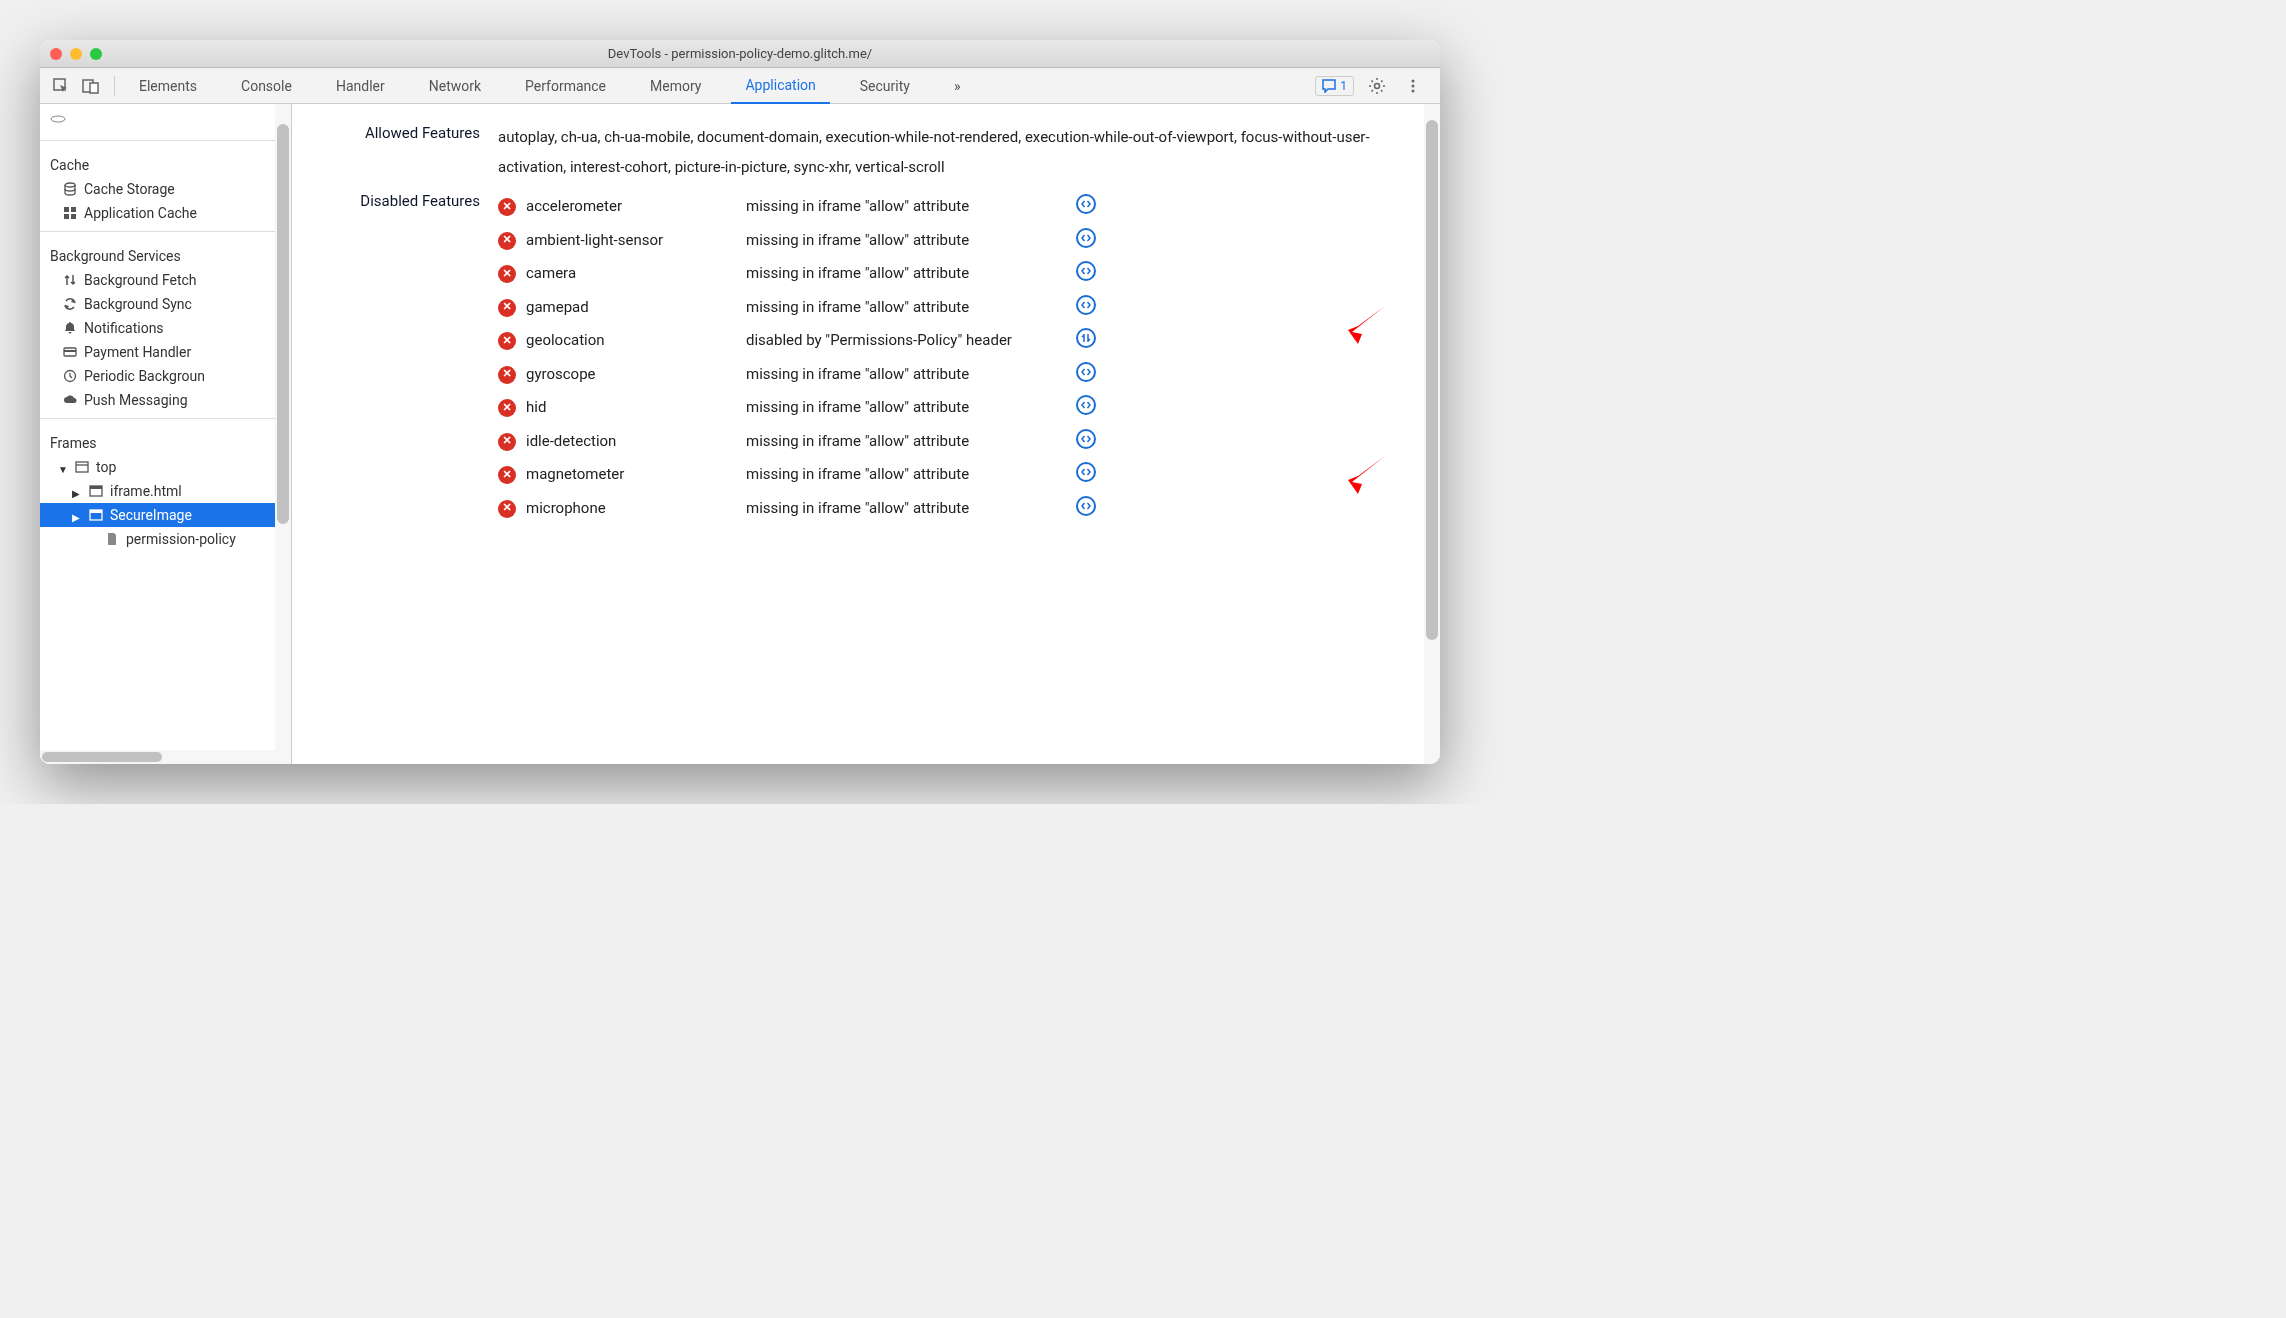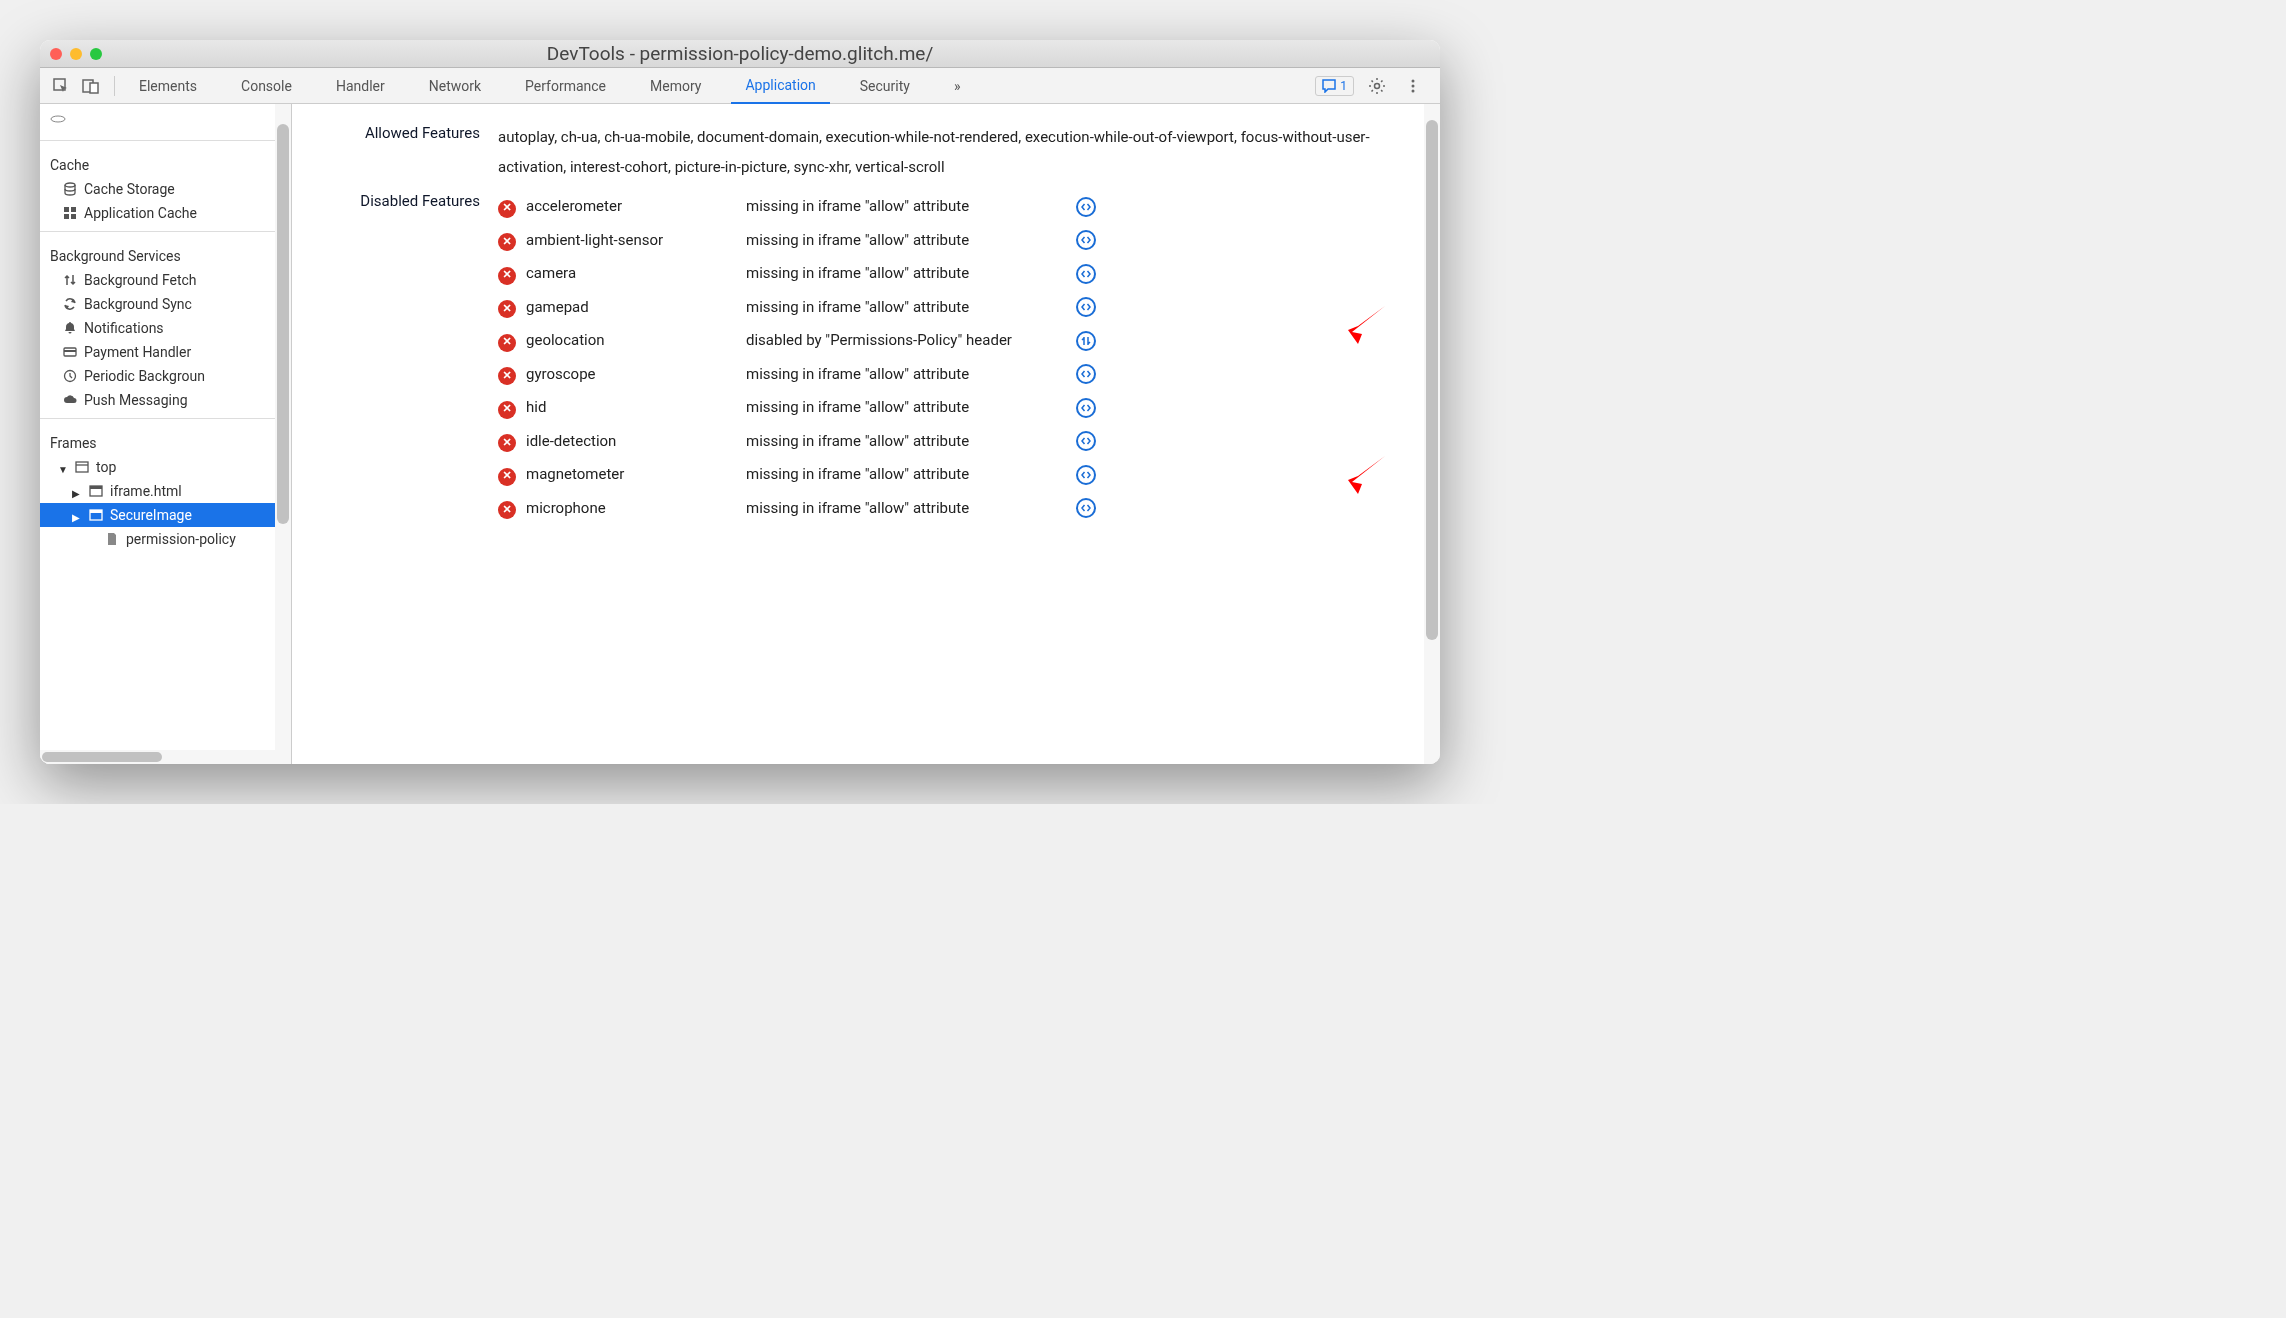--- a/index.html
+++ b/index.html
@@ -29,21 +29,21 @@
   }
   .traffic-lights { display: flex; gap: 8px; }
   .tl { width: 12px; height: 12px; border-radius: 50%; }
   .tl.red { background: #ff5f57; }
   .tl.yellow { background: #febc2e; }
   .tl.green { background: #28c840; }
   .titlebar-title {
     position: absolute;
     left: 50%;
     transform: translateX(-50%);
-    font-size: 19px;
+    font-size: 13px;
     color: #444;
   }
   .toolbar {
     height: 36px;
     background: #f3f3f3;
     border-bottom: 1px solid #ccc;
     display: flex;
     align-items: center;
     padding: 0 8px;
     gap: 4px;
@@ -131,21 +131,21 @@
     background:#c1c1c1; border-radius:6px;
   }
   .section-title { font-weight: 700; font-size:15px; margin-bottom: 22px; }
   .row { display:flex; margin-bottom: 8px; }
   .row-label {
     width: 180px; text-align:right; color:#0f172a; font-size:15px;
     padding-right: 18px; padding-top:2px;
   }
   .row-value { flex:1; font-size:15px; color:#222; line-height:2.0; }
   .feature-table { flex:1; }
-  .feature-row { display:flex; align-items:center; gap:10px; padding:4px 0; line-height:1.7;}
+  .feature-row { display:flex; align-items:flex-start; gap:10px; padding:4px 0; line-height:1.7;}
   .x-badge {
     width:18px; height:18px; border-radius:50%;
     background:#d93025; display:flex; align-items:center; justify-content:center;
     flex-shrink:0; margin-top:4px;
   }
   .x-badge::before {
     content:"✕"; color:#fff; font-size:11px; font-weight:700;
   }
   .feat-name { width: 210px; font-size:15px; color:#222; }
   .feat-reason { width: 320px; font-size:15px; color:#222; }

